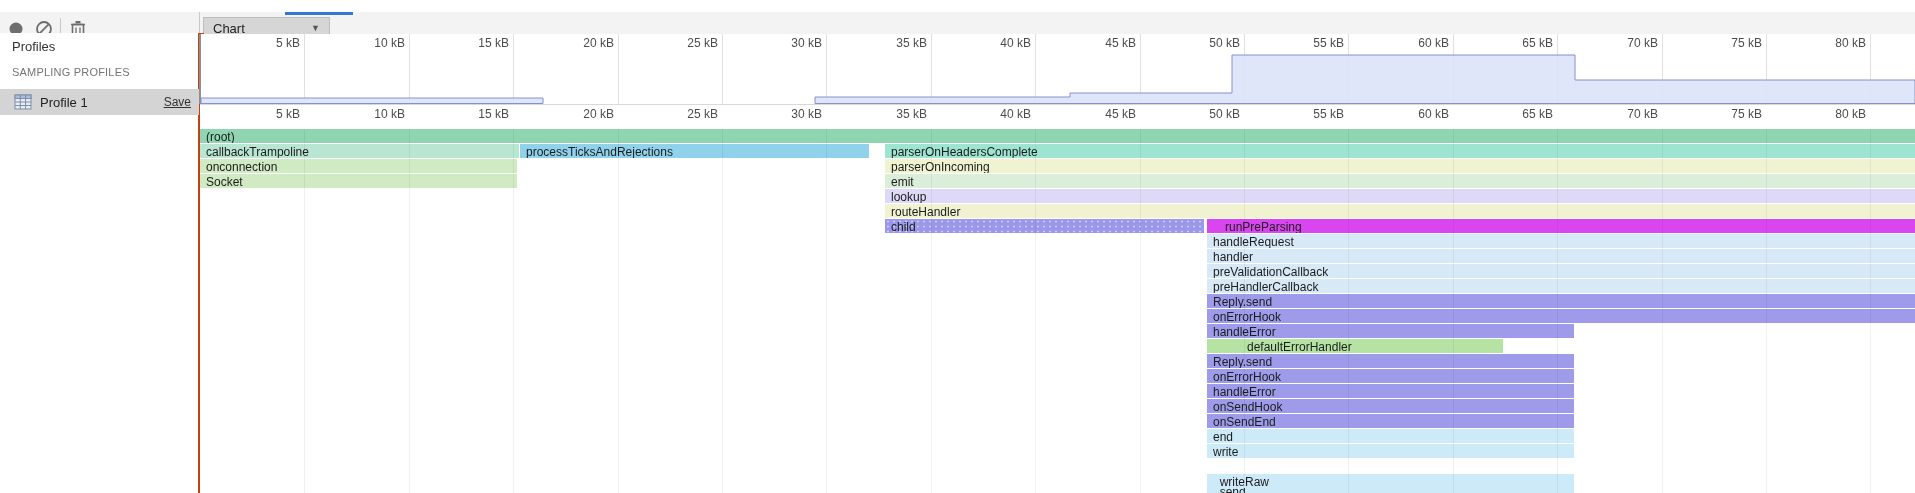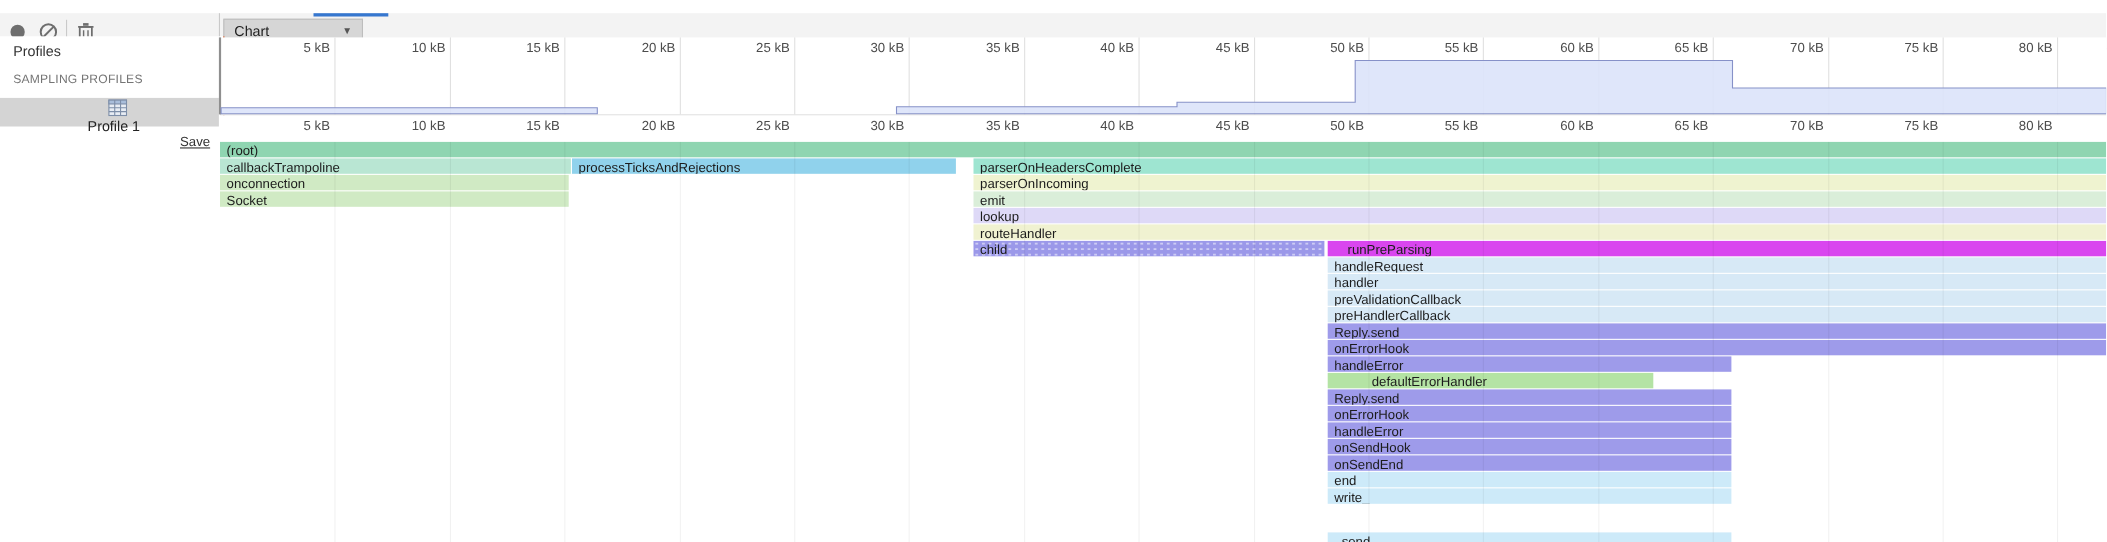--- a/index.html
+++ b/index.html
@@ -13,25 +13,25 @@
     justify-content:center;cursor:pointer;}
   .tb-divider{position:absolute;left:60px;top:6px;width:1px;height:20px;background:#c9c9c9;}
   .tb-vsep{position:absolute;left:199px;top:0;width:1px;height:33px;background:#c9c9c9;}
   .tab-accent{position:absolute;left:285px;top:0;width:68px;height:3px;}
   .select{position:absolute;left:203px;top:5px;width:127px;height:22px;background:#d6d6d6;
     border:1px solid #bdbdbd;box-sizing:border-box;display:flex;align-items:center;
     padding:0 9px;font-size:13px;color:#222;cursor:pointer;}
   .select .caret{margin-left:auto;font-size:9px;color:#555;}
   
   .sidebar{position:absolute;left:0;top:33px;width:204px;height:460px;background:#fff;
-    border-right:1px solid #c2410c;box-sizing:border-box;}
+    border-right:6px solid #c2410c;box-sizing:border-box;}
   .sb-header{position:absolute;left:12px;top:6px;font-size:13px;color:#333;}
   .sb-section{position:absolute;left:12px;top:33px;font-size:11px;color:#757575;letter-spacing:.2px;}
   .sb-row{position:absolute;left:0;top:56px;width:199px;height:26px;background:#d4d4d4;
-    display:flex;align-items:center;cursor:pointer;flex-direction:column;}
+    display:flex;align-items:center;cursor:pointer;}
   .sb-row .p-icon{margin-left:14px;width:18px;height:18px;flex:0 0 auto;}
   .sb-row .p-name{margin-left:8px;font-size:13px;color:#222;}
   .sb-row .p-save{margin-left:auto;margin-right:8px;font-size:12px;color:#333;
     text-decoration:underline;cursor:pointer;}
   
   .overview{position:absolute;left:200px;top:34px;width:1715px;height:70px;background:#fff;
     border-bottom:1px solid #d9d9d9;box-sizing:content-box;}
   .ov-grip{position:absolute;left:-1px;top:0;width:2px;height:70px;background:#8f8f8f;}
   .tick-line{position:absolute;top:0;width:1px;background:#e0e0e0;}
   .tick-label{position:absolute;width:70px;text-align:right;font-size:12px;color:#4c4c4c;}
@@ -174,20 +174,21 @@
       <div class="bar" title="handleError" style="left: 1007px; top: 219px; width: 367px; background-color: rgb(158, 155, 234);">handleError</div>
       <div class="bar" title="defaultErrorHandler" style="left: 1007px; top: 234px; width: 296px; background-color: rgb(180, 227, 164); padding-left: 40px;">defaultErrorHandler</div>
       <div class="bar" title="Reply.send" style="left: 1007px; top: 249px; width: 367px; background-color: rgb(158, 155, 234);">Reply.send</div>
       <div class="bar" title="onErrorHook" style="left: 1007px; top: 264px; width: 367px; background-color: rgb(158, 155, 234);">onErrorHook</div>
       <div class="bar" title="handleError" style="left: 1007px; top: 279px; width: 367px; background-color: rgb(158, 155, 234);">handleError</div>
       <div class="bar" title="onSendHook" style="left: 1007px; top: 294px; width: 367px; background-color: rgb(158, 155, 234);">onSendHook</div>
       <div class="bar" title="onSendEnd" style="left: 1007px; top: 309px; width: 367px; background-color: rgb(158, 155, 234);">onSendEnd</div>
       <div class="bar" title="end" style="left: 1007px; top: 324px; width: 367px; background-color: rgb(205, 234, 249);">end</div>
       <div class="bar" title="write_" style="left: 1007px; top: 339px; width: 367px; background-color: rgb(205, 234, 249);">write_</div>
       <div class="bar" title="_send" style="left: 1007px; top: 354px; width: 367px; background-color: rgb(205, 234, 249); margin-top: 25px;">_send</div>
+      <div class="bar" title="_writeRaw" style="left: 1007px; top: 369px; width: 367px; background-color: rgb(205, 234, 249);">_writeRaw</div>
       <div class="grid-over" style="left: 104px; height: 364px;"></div>
       <div class="grid-over" style="left: 209px; height: 364px;"></div>
       <div class="grid-over" style="left: 313px; height: 364px;"></div>
       <div class="grid-over" style="left: 418px; height: 364px;"></div>
       <div class="grid-over" style="left: 522px; height: 364px;"></div>
       <div class="grid-over" style="left: 626px; height: 364px;"></div>
       <div class="grid-over" style="left: 731px; height: 364px;"></div>
       <div class="grid-over" style="left: 835px; height: 364px;"></div>
       <div class="grid-over" style="left: 940px; height: 364px;"></div>
       <div class="grid-over" style="left: 1044px; height: 364px;"></div>

